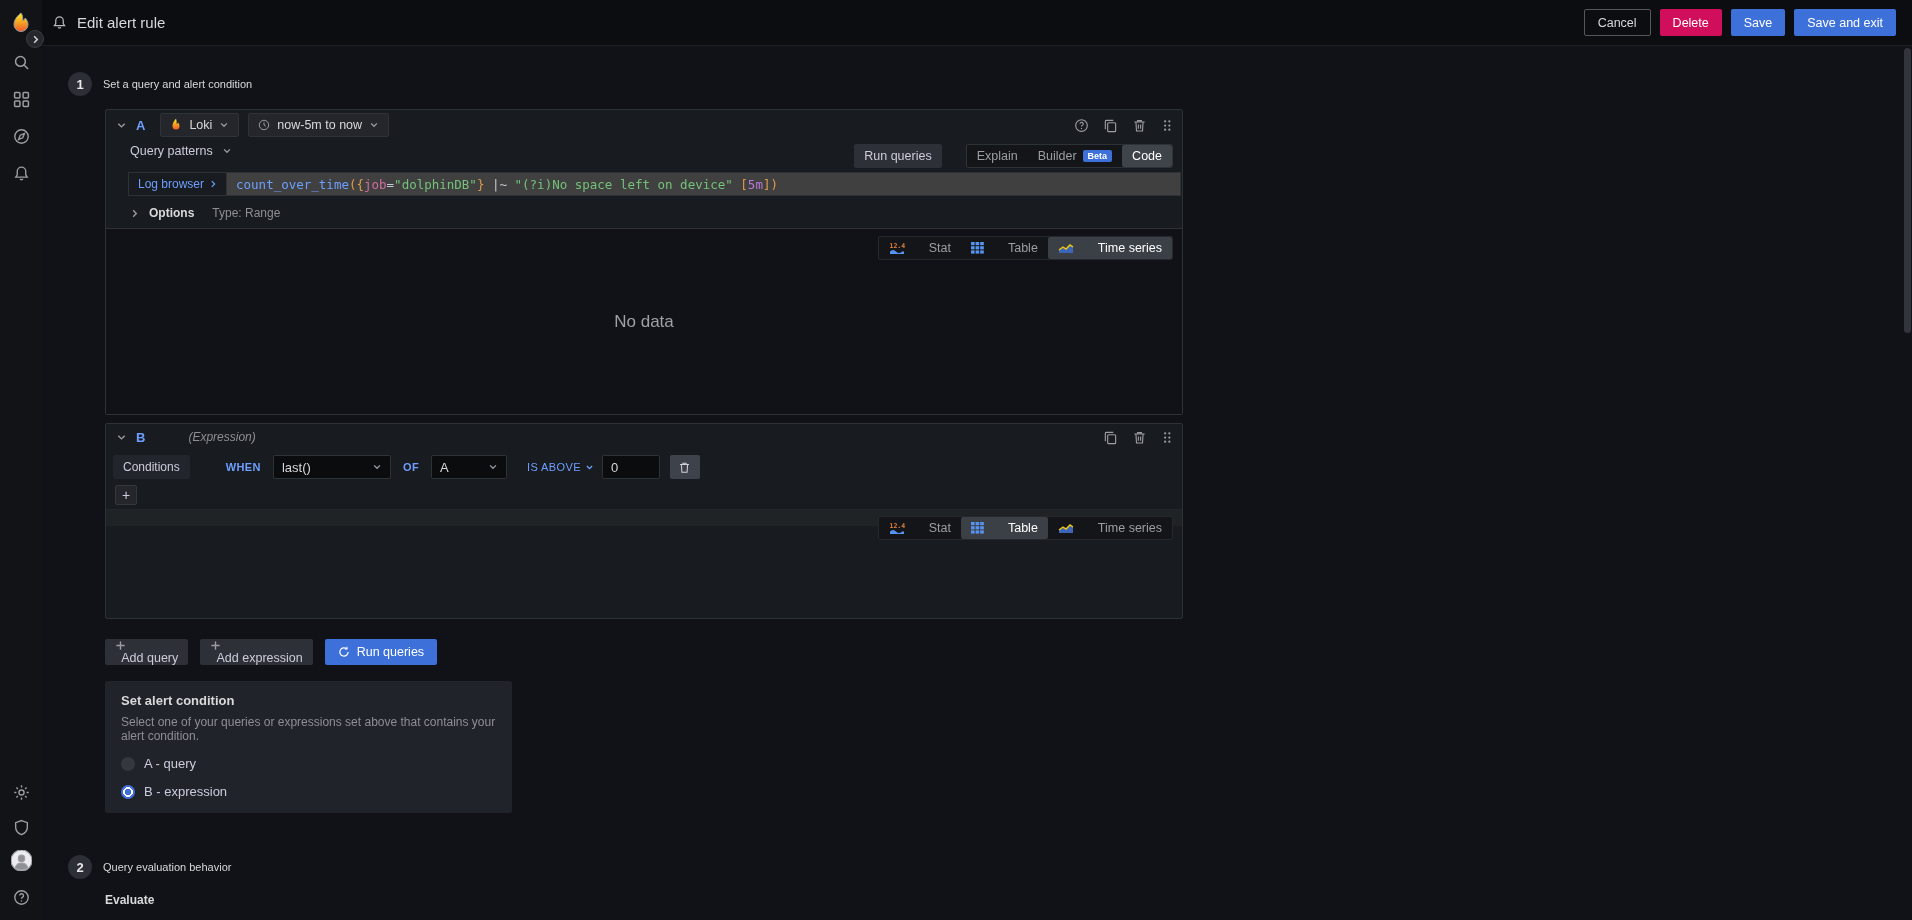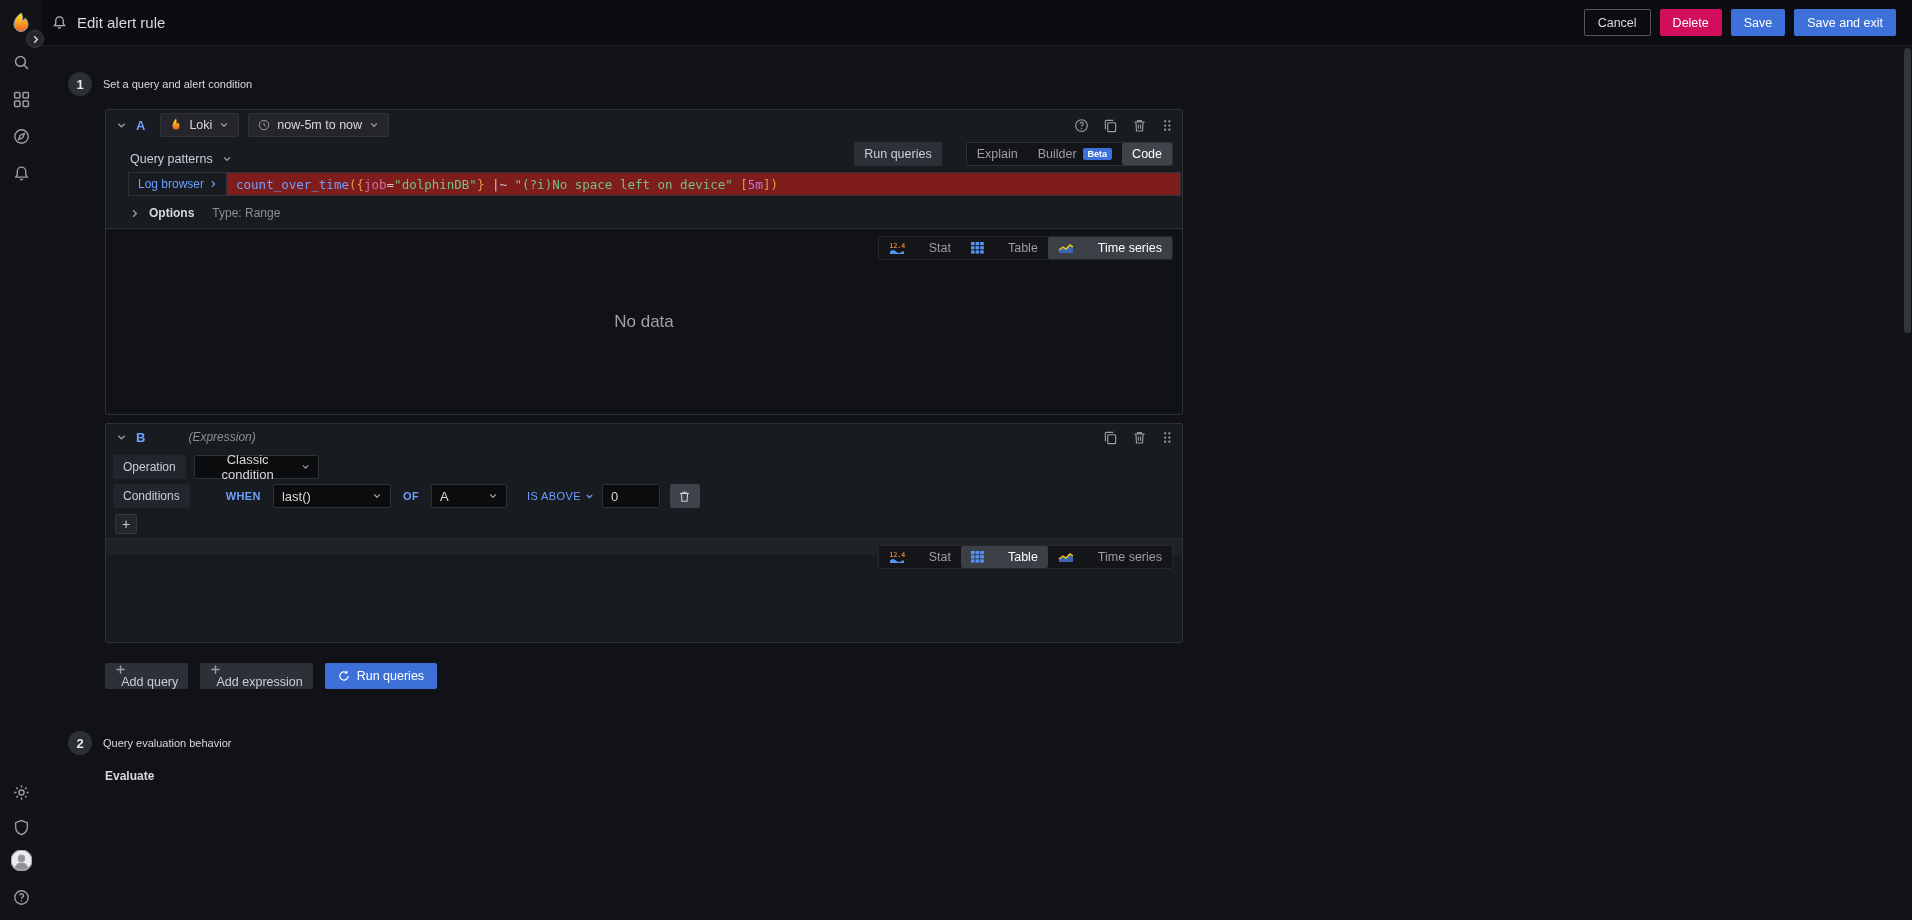--- a/index.html
+++ b/index.html
@@ -38,30 +38,30 @@
   .panel { width:1078px; border:1px solid #2c3235; border-radius:2px; background:#181b1f; margin-top:13px; }
   .p-header { height:30px; display:flex; align-items:center; gap:9px; padding:0 9px 0 10px; }
   .refid { color:#6e9fff; font-weight:700; font-size:13px; margin-right:6px; }
   .chev { color:#9d9da3; }
   .picker { height:24px; display:inline-flex; align-items:center; gap:7px; padding:0 9px; background:#24262c;
             border:1px solid #2f3237; border-radius:2px; color:#d8d9da; font-size:12.5px; cursor:pointer;
             font-family:"Liberation Sans",sans-serif; }
   .hdr-icons { margin-left:auto; display:flex; align-items:center; gap:14px; }
   .icon-btn { background:none; border:none; padding:0; cursor:pointer; color:#9d9da3; display:flex; }
 
-  .patterns-row { display:flex; align-items:flex-end; padding:4px 9px 4px 24px; height:30px; }
+  .patterns-row { display:flex; align-items:flex-start; padding:4px 9px 4px 24px; height:30px; }
   .patterns-btn { background:none; border:none; color:#ccccdc; font-size:12.5px; display:inline-flex; gap:9px; align-items:center; cursor:pointer; font-family:"Liberation Sans",sans-serif;}
   .btn-secondary { background:#2d3036; color:#ccccdc; border:none; border-radius:2px; height:24px; padding:0 10px;
                    font-size:12.5px; font-weight:500; cursor:pointer; font-family:"Liberation Sans",sans-serif;}
   .mode-group { display:inline-flex; margin-left:24px; border:1px solid #2c3235; border-radius:2px; background:#131518; overflow:hidden; height:24px; }
   .mode-item { display:flex; align-items:center; gap:6px; padding:0 10px; font-size:12.5px; color:#9d9da3; background:none; border:none; cursor:pointer; font-family:"Liberation Sans",sans-serif;}
   .mode-item.selected { background:#3f434a; color:#fff; font-weight:500; border-radius:2px; }
   .beta-badge { background:#3d71d9; color:#fff; font-size:9px; font-weight:700; border-radius:2px; padding:1px 5px; }
 
-  .editor-row { display:flex; margin:2px 1px 4px 22px; border:1px solid #2c3235; background:#7f1d1d; height:24px; }
+  .editor-row { display:flex; margin:2px 1px 4px 22px; border:1px solid #2c3235; background:#404040; height:24px; }
   .log-browser { background:#181b1f; border:none; border-right:1px solid #2c3235; color:#6e9fff; font-size:12px; font-weight:500;
                  padding:0 9px; display:flex; align-items:center; gap:5px; cursor:pointer; white-space:nowrap; font-family:"Liberation Sans",sans-serif;}
   .code { font-family:"DejaVu Sans Mono", monospace; font-size:12.5px; display:flex; align-items:center; padding:0 9px; white-space:pre; }
   .tok-fn{color:#6e9fff}.tok-paren{color:#e09a4a}.tok-label{color:#d16d9e}.tok-op{color:#c8c8d2}.tok-str{color:#74c27a}.tok-dur{color:#b877d9}
 
   .options-row { display:flex; align-items:center; gap:10px; padding:6px 0 8px 24px; font-size:12px; }
   .options-label { color:#d8d9da; font-weight:700; }
   .options-type { color:#8e8e96; margin-left:8px; }
 
   .viz-area { border-top:1px solid #2c3235; background:#111217; height:186px; position:relative; }
@@ -366,29 +366,20 @@
                 <circle cx="4" cy="8" r="1.2"></circle>
                 <circle cx="8.5" cy="8" r="1.2"></circle>
                 <circle cx="4" cy="12.5" r="1.2"></circle>
                 <circle cx="8.5" cy="12.5" r="1.2"></circle>
               </svg>
           </button>
         </div>
       </div>
 
       <div class="exp-body">
-        <div class="exp-row">
-          <span class="lbl-box">Operation</span>
-          <button class="select" style="width:125px">
-            <span>Classic condition</span>
-            <svg class="chev" width="10" height="10" viewBox="0 0 12 12" fill="none" stroke="currentColor" stroke-width="1.5">
-                <path d="M2.5 4 L6 7.5 L9.5 4"></path>
-              </svg>
-          </button>
-        </div>
         <div class="exp-row">
           <span class="lbl-box">Conditions</span>
           <span class="kw" style="margin-left:28px">WHEN</span>
           <button class="select" style="width:118px">
             <span>last()</span>
             <svg class="chev" width="10" height="10" viewBox="0 0 12 12" fill="none" stroke="currentColor" stroke-width="1.5">
                 <path d="M2.5 4 L6 7.5 L9.5 4"></path>
               </svg>
           </button>
           <span class="kw">OF</span>
@@ -468,20 +459,32 @@
       </button>
       <button class="btn btn-primary" style="height:26px">
         <svg width="12" height="12" viewBox="0 0 16 16" fill="none" stroke="#fff" stroke-width="1.6">
             <path d="M13.5 8a5.5 5.5 0 1 1-1.8-4.1"></path>
             <path d="M12 1v3h-3" stroke-width="1.4"></path>
           </svg>
         <span>Run queries</span>
       </button>
     </div>
 
+    <div class="cond-box">
+      <div class="cond-title">Set alert condition</div>
+      <div class="cond-desc">Select one of your queries or expressions set above that contains your alert condition.</div>
+      <div class="radio-row">
+        <span class="radio off"></span>
+        <span class="radio-label">A - query</span>
+      </div>
+      <div class="radio-row">
+        <span class="radio on"></span>
+        <span class="radio-label">B - expression</span>
+      </div>
+    </div>
   </div>
 
   <div class="step2">
     <div class="step-head">
       <div class="step-num">2</div>
       <div class="step-title">Query evaluation behavior</div>
     </div>
     <div class="step-body">
       <div class="eval-title">Evaluate</div>
 

